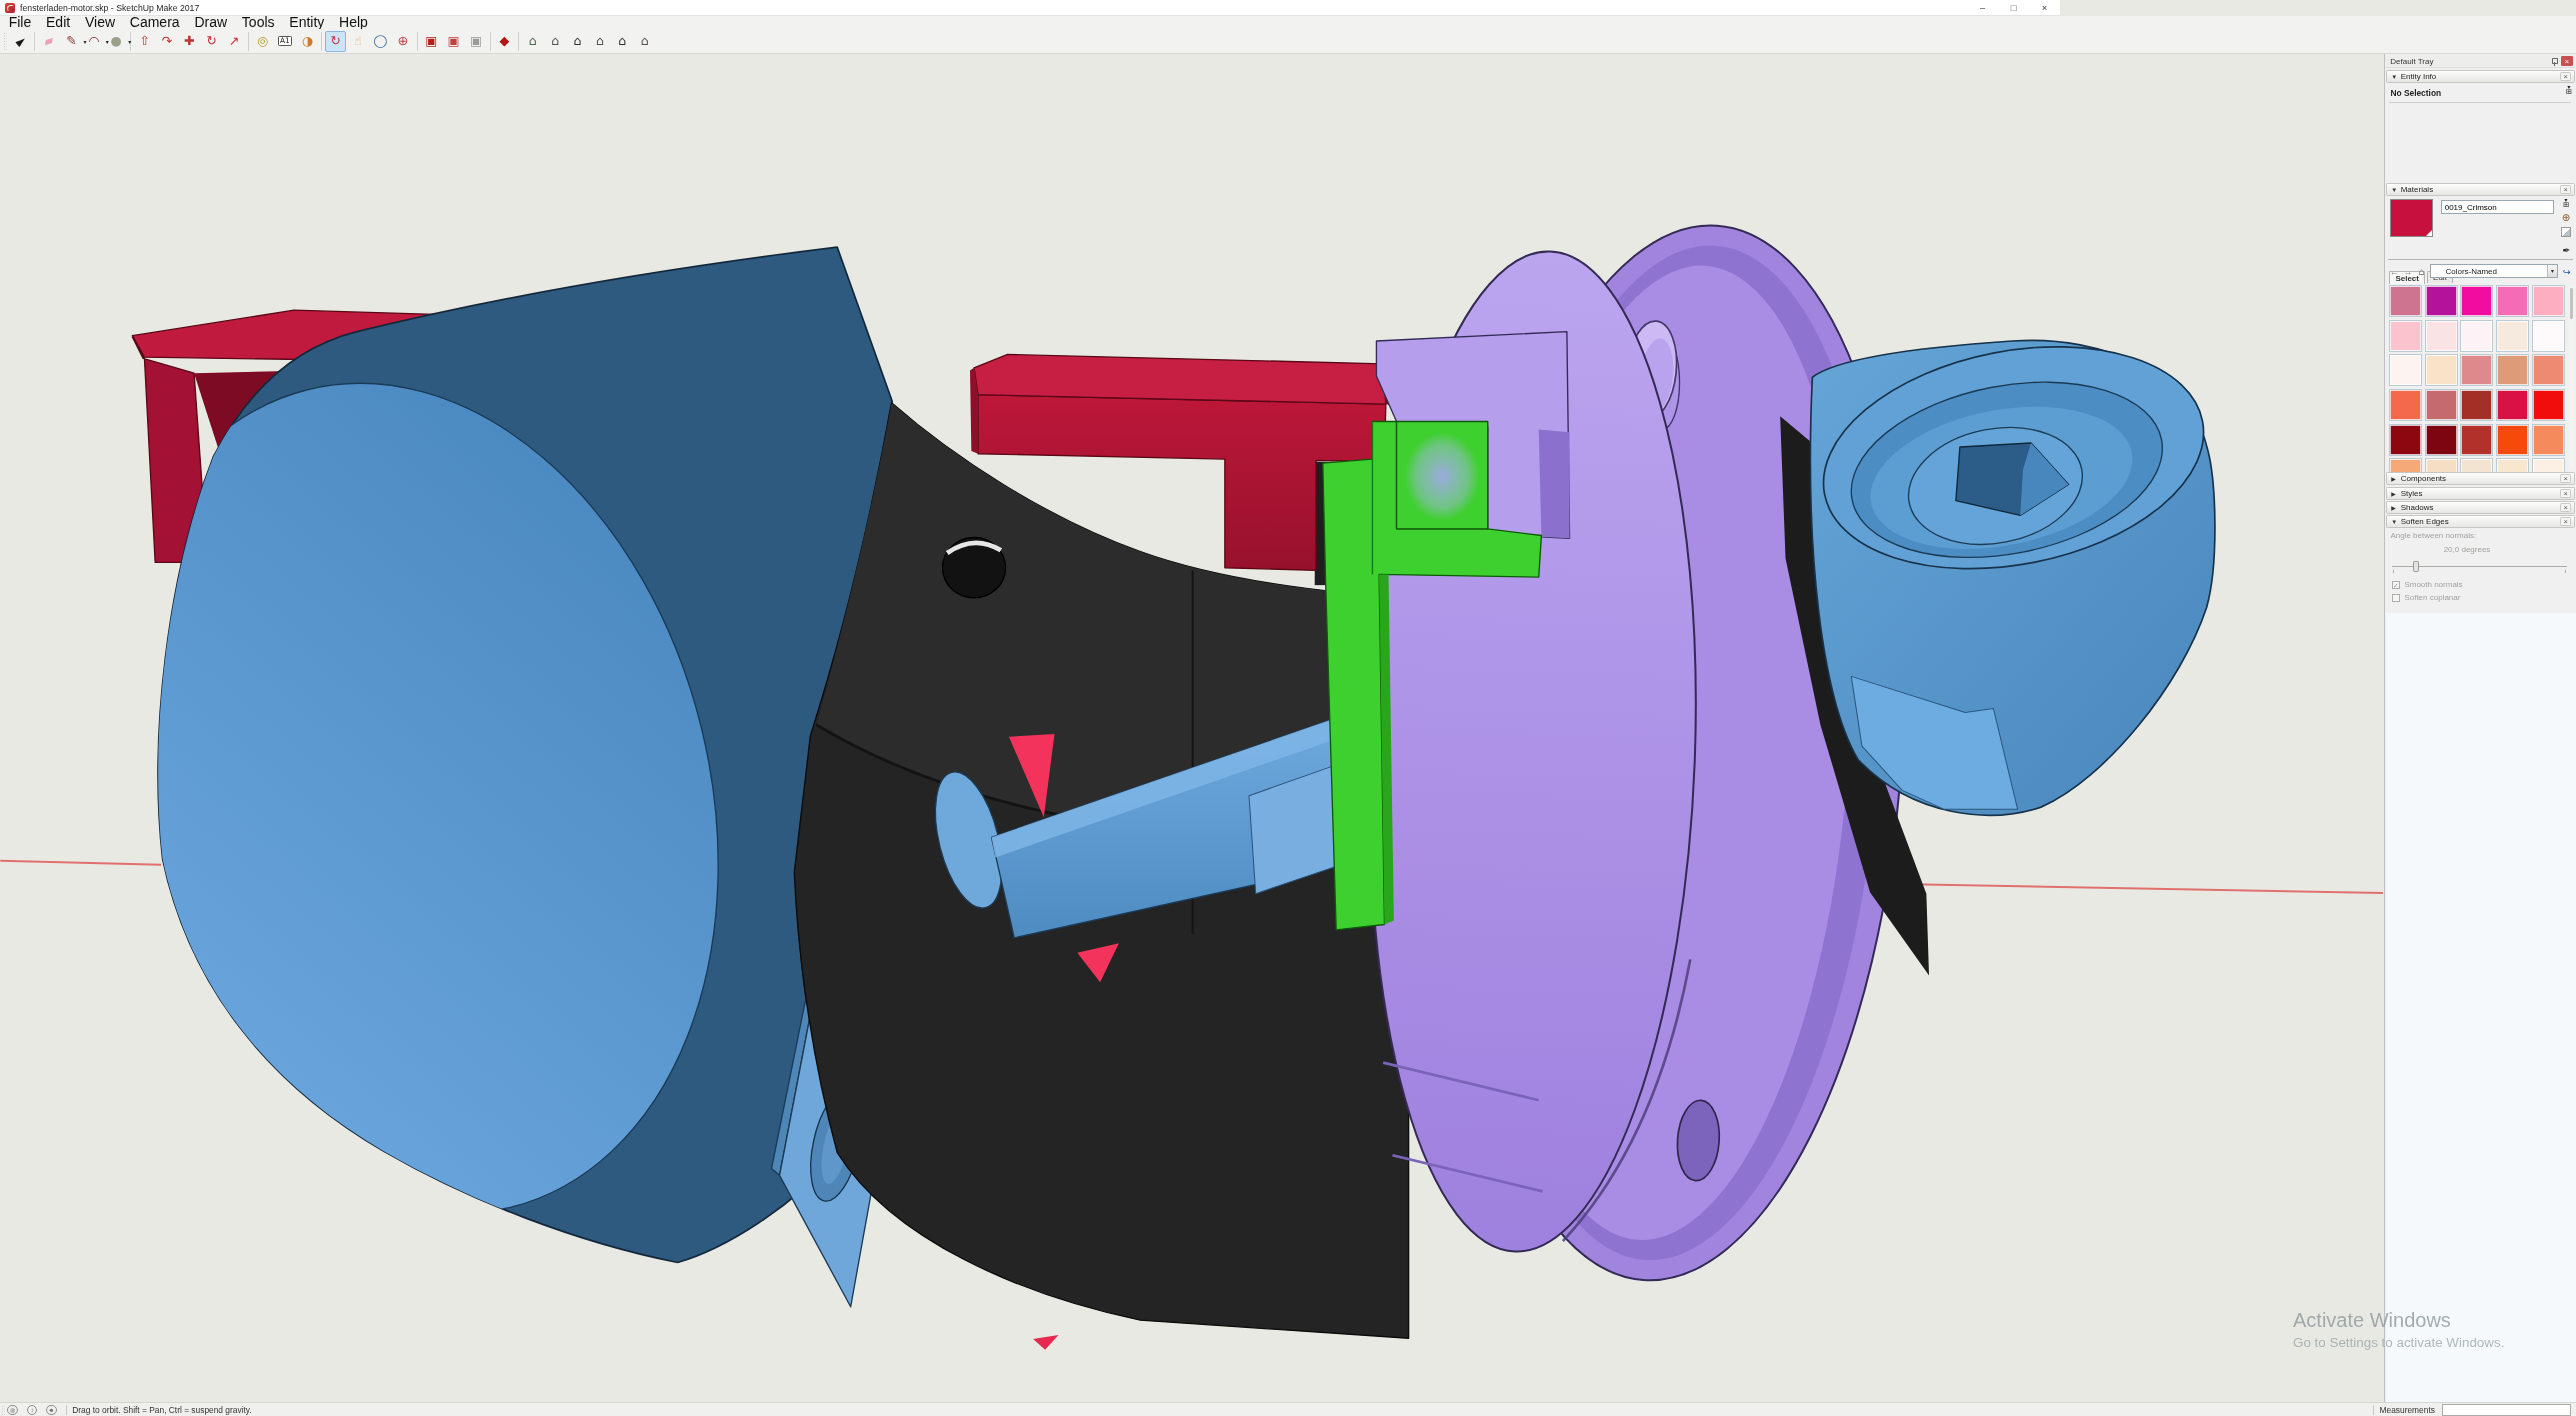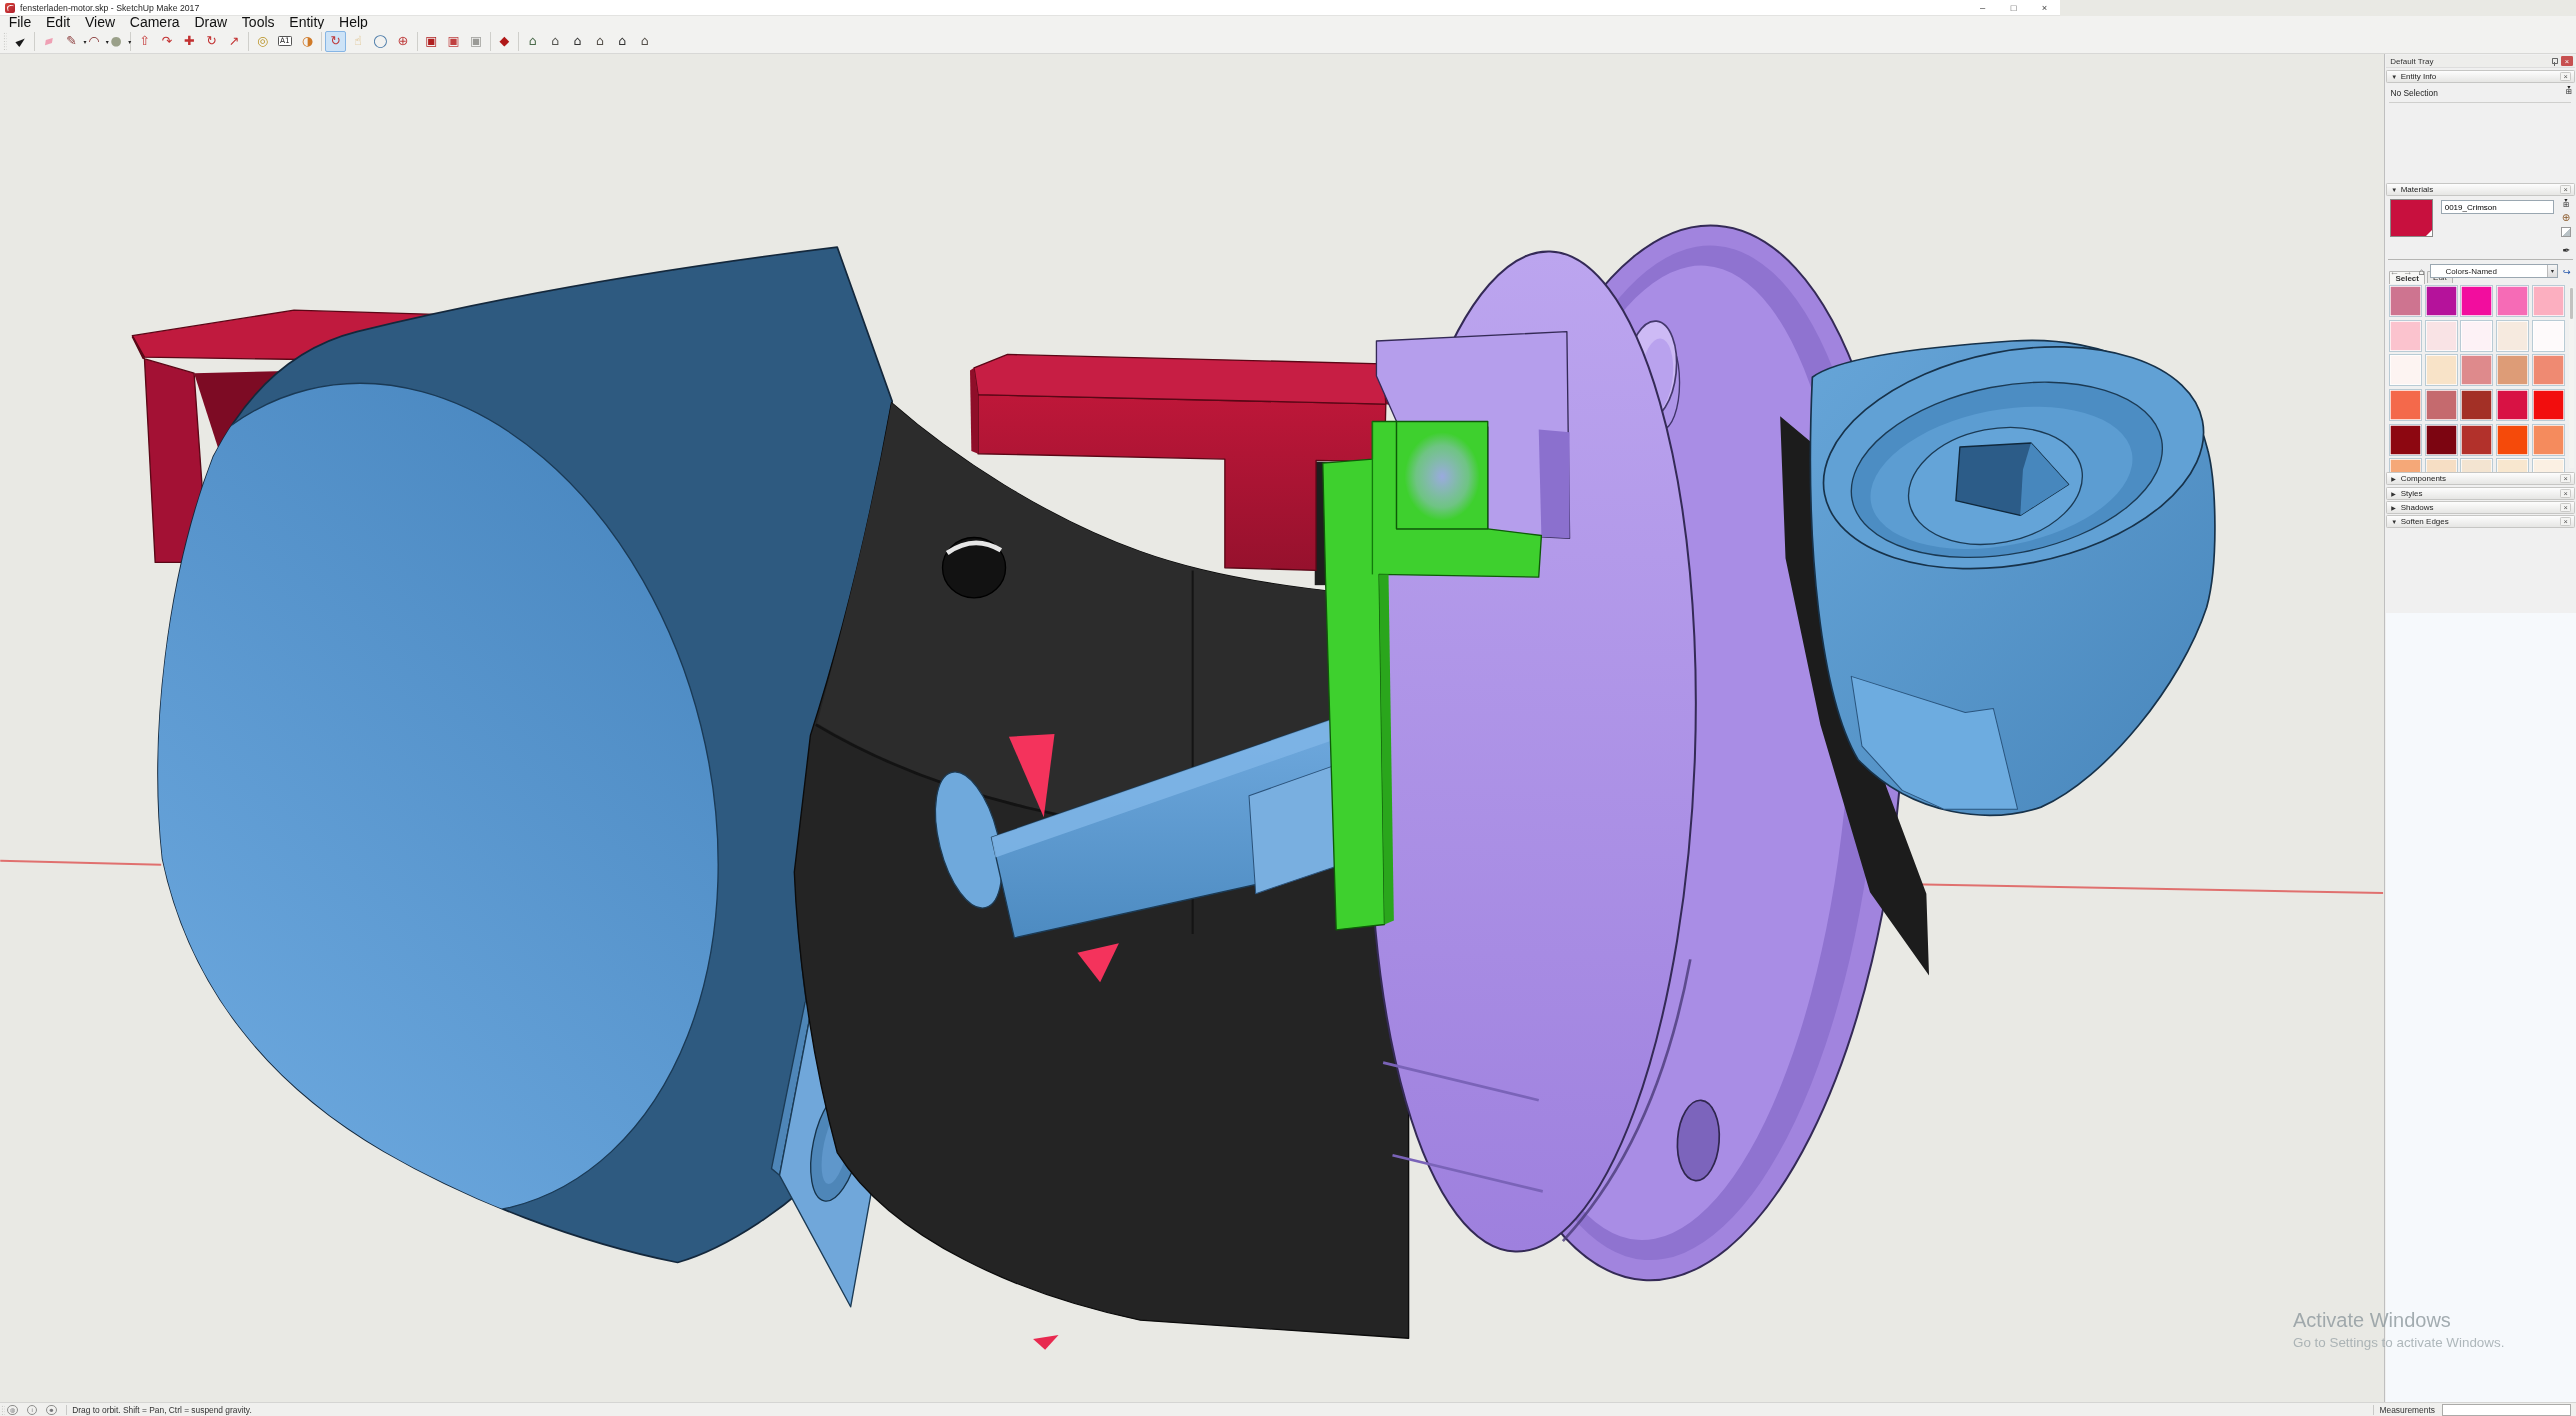--- a/index.html
+++ b/index.html
@@ -364,21 +364,21 @@
     <span class="tray-title">Default Tray</span>
     <span class="pin-icon"></span>
     <span class="tray-close">×</span>
   </div>
 
   <div class="sec-head" style="top:16px">
     <span class="sec-arrow">▼</span>
     <span class="sec-label">Entity Info</span>
     <span class="sec-close">×</span>
   </div>
-  <div style="position:absolute;left:5.4px;top:34px;font-weight:normal;font-size:8.4px;color:#222;">No Selection</div>
+  <div style="position:absolute;left:5.4px;top:34px;font-weight:bold;font-size:8.4px;color:#222;">No Selection</div>
   <div style="position:absolute;right:4px;top:31px;" class="stack-icon">
     <span class="a">▼</span>
       <span class="b">⊞</span>
   </div>
   <div style="position:absolute;left:4px;right:5.4px;top:48px;height:0.7px;background:#CFCFCD;"></div>
 
   <div class="sec-head" style="top:129px">
     <span class="sec-arrow">▼</span>
     <span class="sec-label">Materials</span>
     <span class="sec-close">×</span>
@@ -459,20 +459,36 @@
     <span class="sec-arrow">▶</span>
     <span class="sec-label">Shadows</span>
     <span class="sec-close">×</span>
   </div>
   <div class="sec-head" style="top:461px">
     <span class="sec-arrow">▼</span>
     <span class="sec-label">Soften Edges</span>
     <span class="sec-close">×</span>
   </div>
 
+  <div class="soft-body">
+    <div class="soft-label">Angle between normals:</div>
+    <div class="soft-value">20,0  degrees</div>
+    <div class="slider-track"></div>
+    <div class="slider-thumb"></div>
+    <div class="slider-tick" style="left:5.4px;"></div>
+    <div class="slider-tick" style="right:8px;"></div>
+    <div class="cb-row" style="top:52px">
+      <span class="cb-box" id="cb0">✓</span>
+      <span>Smooth normals</span>
+    </div>
+    <div class="cb-row" style="top:65px">
+      <span class="cb-box" id="cb1"></span>
+      <span>Soften coplanar</span>
+    </div>
+  </div>
   <div class="tray-rest"></div>
 </div>
 
 <div class="statusbar">
   <div class="sb-grip"></div>
   <span class="sb-ico" id="sb0">◍</span>
   <span class="sb-ico" id="sb1">i</span>
   <span class="sb-ico" id="sb2">☻</span>
   <div class="sb-sep"></div>
   <span>Drag to orbit. Shift = Pan, Ctrl = suspend gravity.</span>

